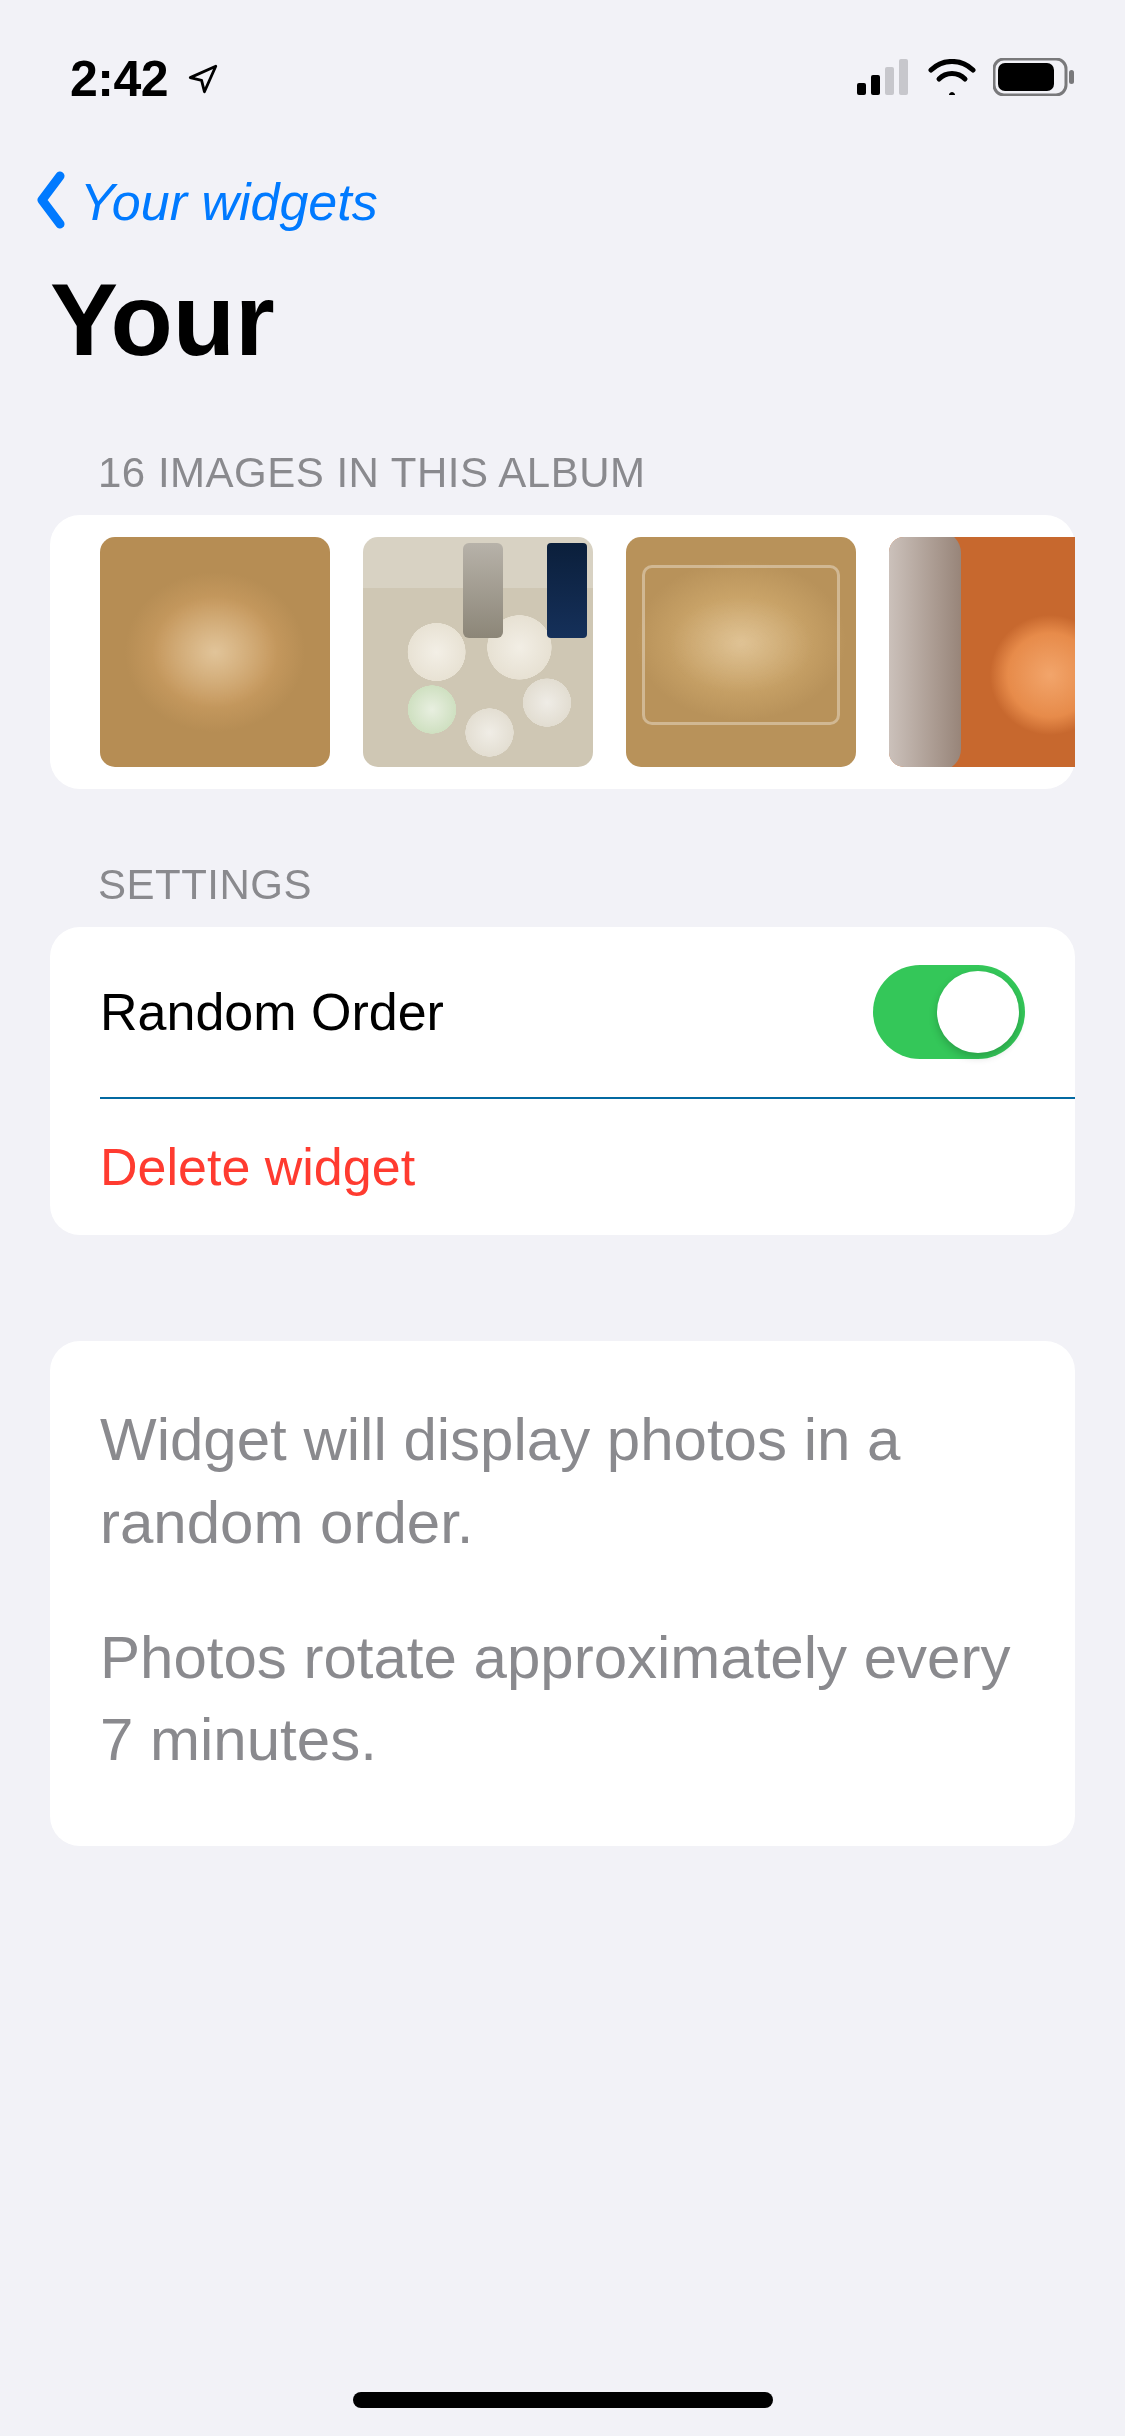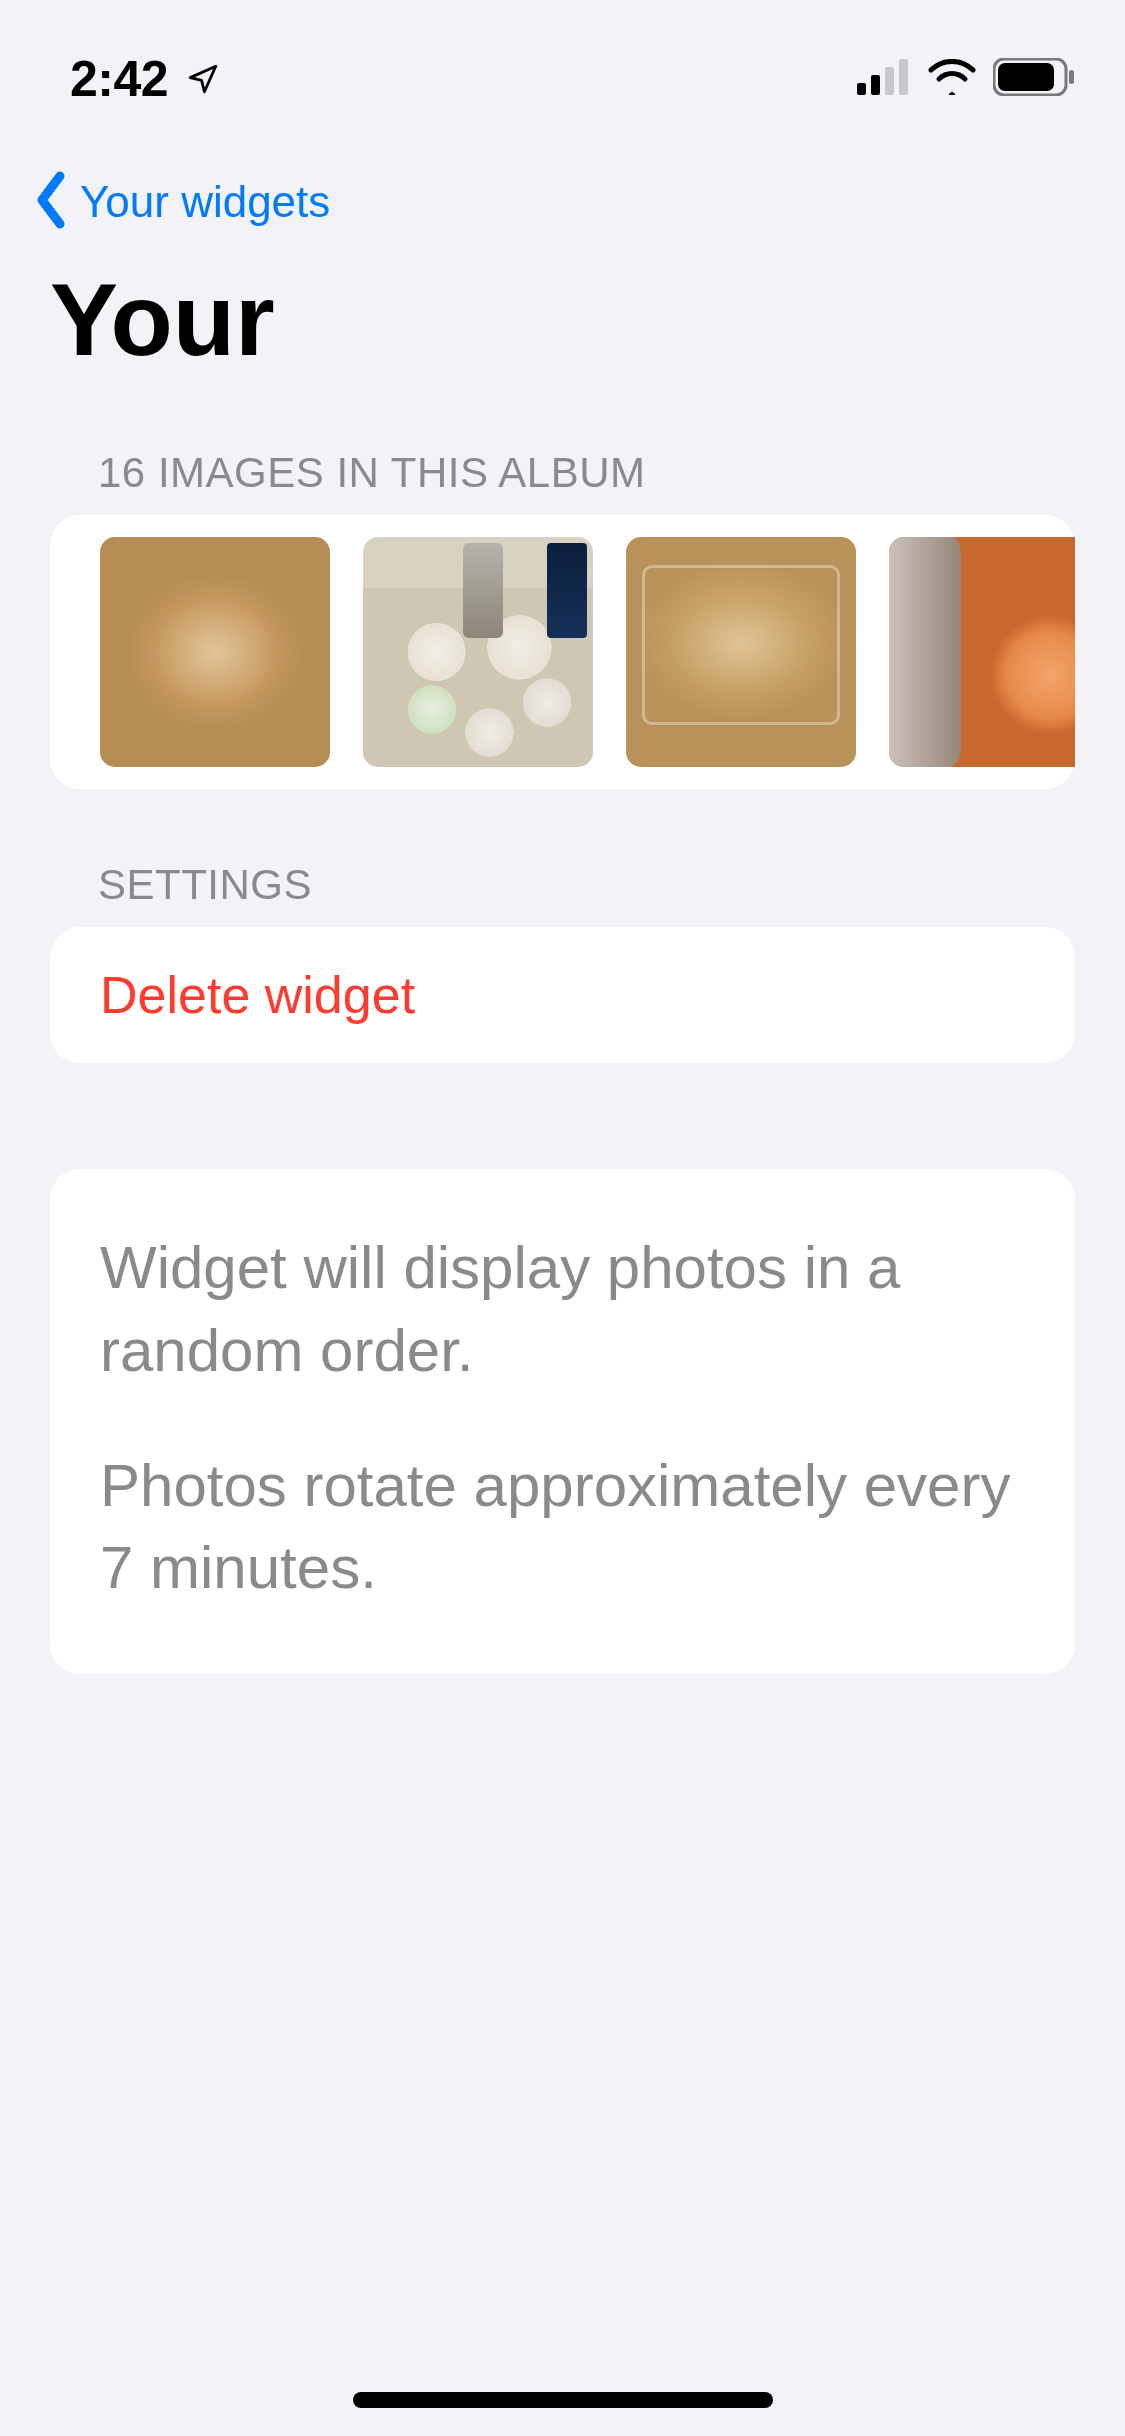--- a/index.html
+++ b/index.html
@@ -43,22 +43,23 @@
 
     
     .nav-back {
       display: flex;
       align-items: center;
       gap: 8px;
       padding: 30px 30px 20px 30px;
       color: #007aff;
     }
     .nav-back-label {
-      font-size: 44px;
+      font-size: 52px;
       font-weight: 400;
+      font-style: italic;
     }
 
     
     .page-title {
       font-size: 102px;
       font-weight: 700;
       color: #000;
       letter-spacing: 0;
       padding: 8px 50px 40px 50px;
     }
@@ -260,20 +261,24 @@
     <div class="thumb thumb-2" aria-label="ingredients-mise-en-place"></div>
     <div class="thumb thumb-3" aria-label="hummus-container-closeup"></div>
     <div class="thumb thumb-4" aria-label="pot-with-food"></div>
   </div>
 </div>
 
 <div class="section-header" style="padding-top:72px;">SETTINGS</div>
 
 <div class="card">
   <div class="row">
+    <span class="row-label">Random Order</span>
+    <div class="switch" aria-checked="true"></div>
+  </div>
+  <div class="row">
     <span class="row-destructive">Delete widget</span>
   </div>
 </div>
 
 <div class="card mt-large">
   <div class="info-card">
     <div>Widget will display photos in a random order.</div>
     <div class="info-spacer"></div>
     <div>Photos rotate approximately every 7 minutes.</div>
   </div>

